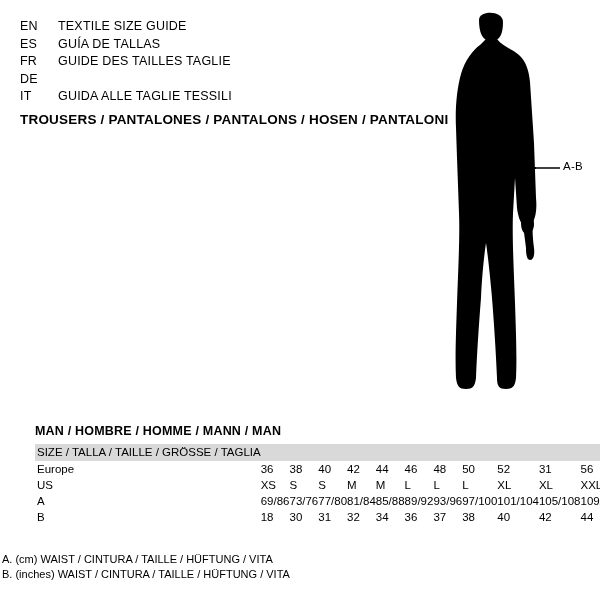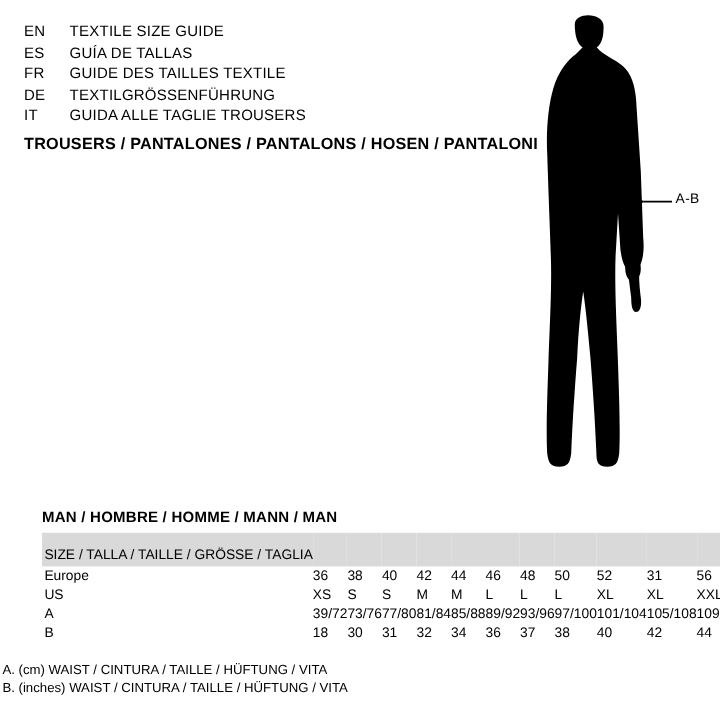--- a/index.html
+++ b/index.html
@@ -94,21 +94,21 @@
   table.size-table td, table.size-table th {
     text-align: left;
     padding: 2px 0 2px 0;
     font-weight: normal;
     white-space: nowrap;
   }
   table.size-table tr.header-row {
     background: #d9d9d9;
   }
   table.size-table tr.header-row td {
-    padding-top: 13px;
+    padding-top: 2px;
     padding-bottom: 3px;
   }
   table.size-table td.label-col {
     width: 96px;
     padding-left: 2px;
   }
   table.size-table td.val {
     width: 41px;
   }
   .footnotes {
@@ -131,29 +131,28 @@
     <div class="lang-row">
       <span class="lang-code">EN</span>
       <span class="lang-text">TEXTILE SIZE GUIDE</span>
     </div>
     <div class="lang-row">
       <span class="lang-code">ES</span>
       <span class="lang-text">GUÍA DE TALLAS</span>
     </div>
     <div class="lang-row">
       <span class="lang-code">FR</span>
-      <span class="lang-text">GUIDE DES TAILLES TEXTILE</span>
+      <span class="lang-text">GUIDE DES TAILLES TAGLIE</span>
     </div>
     <div class="lang-row">
       <span class="lang-code">DE</span>
-      <span class="lang-text">TEXTILGRÖSSENFÜHRUNG</span>
     </div>
     <div class="lang-row">
       <span class="lang-code">IT</span>
-      <span class="lang-text">GUIDA ALLE TAGLIE TROUSERS</span>
+      <span class="lang-text">GUIDA ALLE TAGLIE TESSILI</span>
     </div>
   </div>
 
   <div class="section-title">TROUSERS / PANTALONES / PANTALONS / HOSEN / PANTALONI</div>
 
   <div class="figure-wrap">
     <svg class="figure-svg" width="175" height="400" viewBox="0 0 175 400">
 
       <path fill="#000000" d="M59,12 C59,2 83,2 83,14 C83,26 80,33 71,33 C62,33 59,24 59,12 Z"></path>
 
@@ -239,21 +238,21 @@
           <td class="val">M</td>
           <td class="val">L</td>
           <td class="val">L</td>
           <td class="val">L</td>
           <td class="val">XL</td>
           <td class="val">XL</td>
           <td class="val">XXL</td>
         </tr>
         <tr>
           <td class="label-col">A</td>
-          <td class="val">39/72</td>
+          <td class="val">69/86</td>
           <td class="val">73/76</td>
           <td class="val">77/80</td>
           <td class="val">81/84</td>
           <td class="val">85/88</td>
           <td class="val">89/92</td>
           <td class="val">93/96</td>
           <td class="val">97/100</td>
           <td class="val">101/104</td>
           <td class="val">105/108</td>
           <td class="val">109/112</td>

